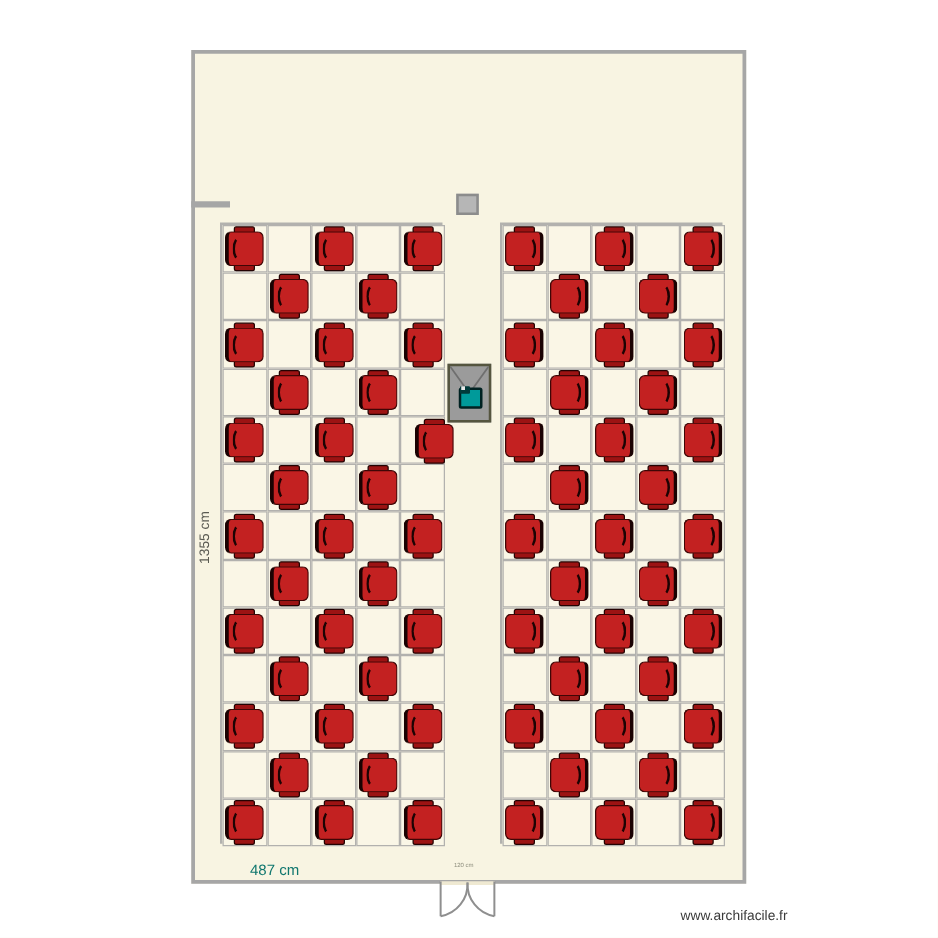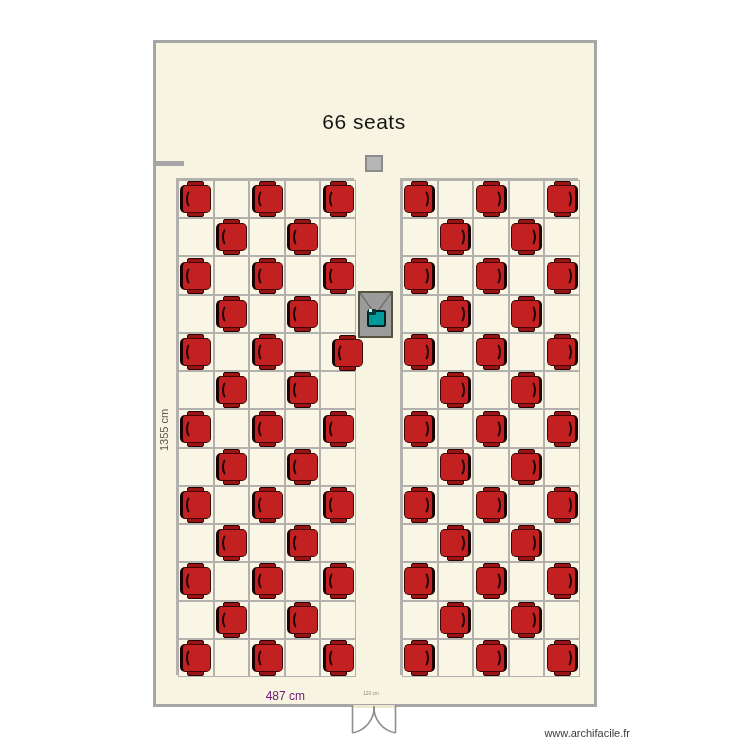--- a/index.html
+++ b/index.html
@@ -8,21 +8,21 @@
 
   
   .room{position:absolute;left:153px;top:40px;width:444px;height:667px;box-sizing:border-box;
         border:3px solid #a6a6a6;background:#f8f4e2;}
   .wall-stub{position:absolute;left:153px;top:161px;width:31px;height:5px;background:#a6a6a6;}
 
   
   .dim{position:absolute;color:#5a5a52;font-size:11px;}
   .dim-top{left:153px;top:44px;width:444px;text-align:center;}
   .dim-left{left:138px;top:424px;width:52px;text-align:center;transform:rotate(-90deg);}
-  .dim-bottom{left:200px;top:689px;width:105px;text-align:right;font-size:12px;color:#701a75;}
+  .dim-bottom{left:200px;top:689px;width:105px;text-align:left;font-size:12px;color:#0f766e;}
   .dim-door{left:348px;top:690px;width:46px;text-align:center;font-size:6px;transform:scale(.8);color:#8e8e7e;}
 
   .plan-title{position:absolute;left:142px;top:110px;width:444px;text-align:center;
               font-size:21px;color:#141414;letter-spacing:.5px;}
 
   
   .column-sq{position:absolute;left:365px;top:155px;width:18px;height:17px;box-sizing:border-box;
              background:#b6b6b6;border:2px solid #8c8c8c;}
 
   
@@ -62,21 +62,20 @@
 
 <div class="canvas">
 
   <div class="room"></div>
   <div class="wall-stub"></div>
 
   <div class="dim dim-left">1355 cm</div>
   <div class="dim dim-bottom">487 cm</div>
   <div class="dim dim-door">120 cm</div>
 
-  <div class="plan-title">66 seats</div>
 
   <div class="column-sq"></div>
 
   <div id="plan-layer">
       <div class="seat-grid" style="left: 176px; top: 178px; width: 178px; height: 497px;">
         <div class="cell" style="left: 0px; top: 0px; width: 35.6px; height: 38.2308px;"></div>
         <div class="cell" style="left: 35.6px; top: 0px; width: 35.6px; height: 38.2308px;"></div>
         <div class="cell" style="left: 71.2px; top: 0px; width: 35.6px; height: 38.2308px;"></div>
         <div class="cell" style="left: 106.8px; top: 0px; width: 35.6px; height: 38.2308px;"></div>
         <div class="cell" style="left: 142.4px; top: 0px; width: 35.6px; height: 38.2308px;"></div>

